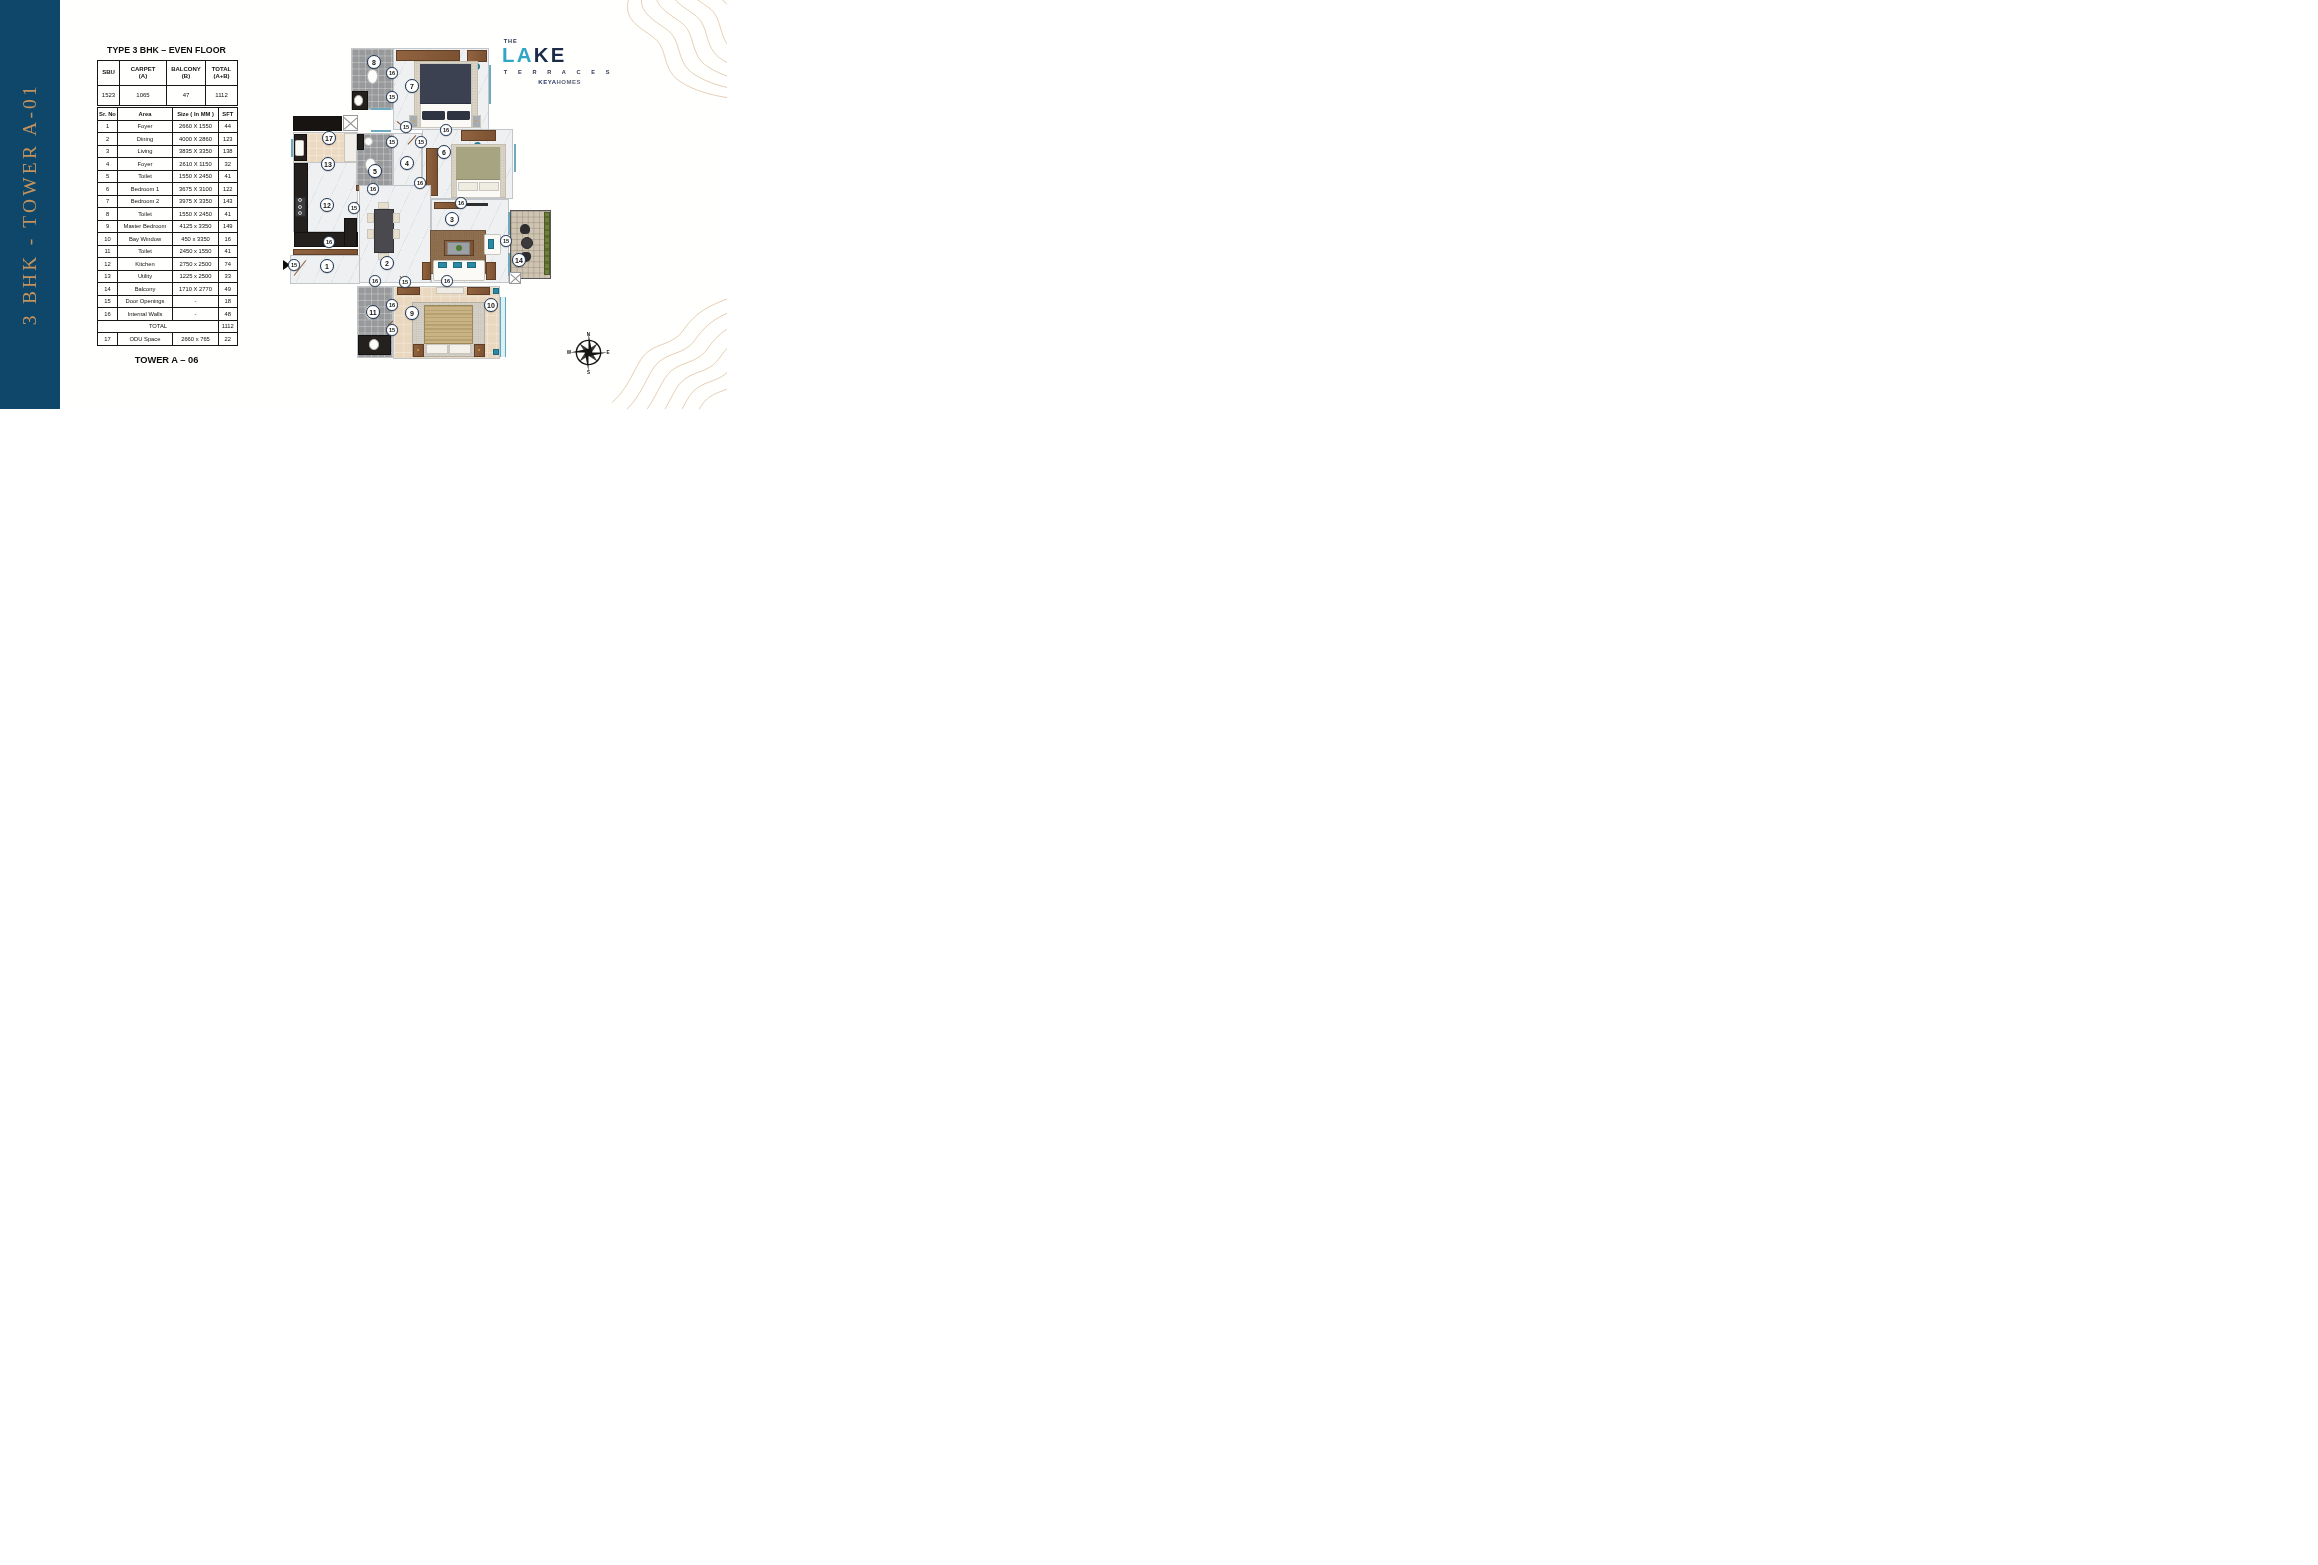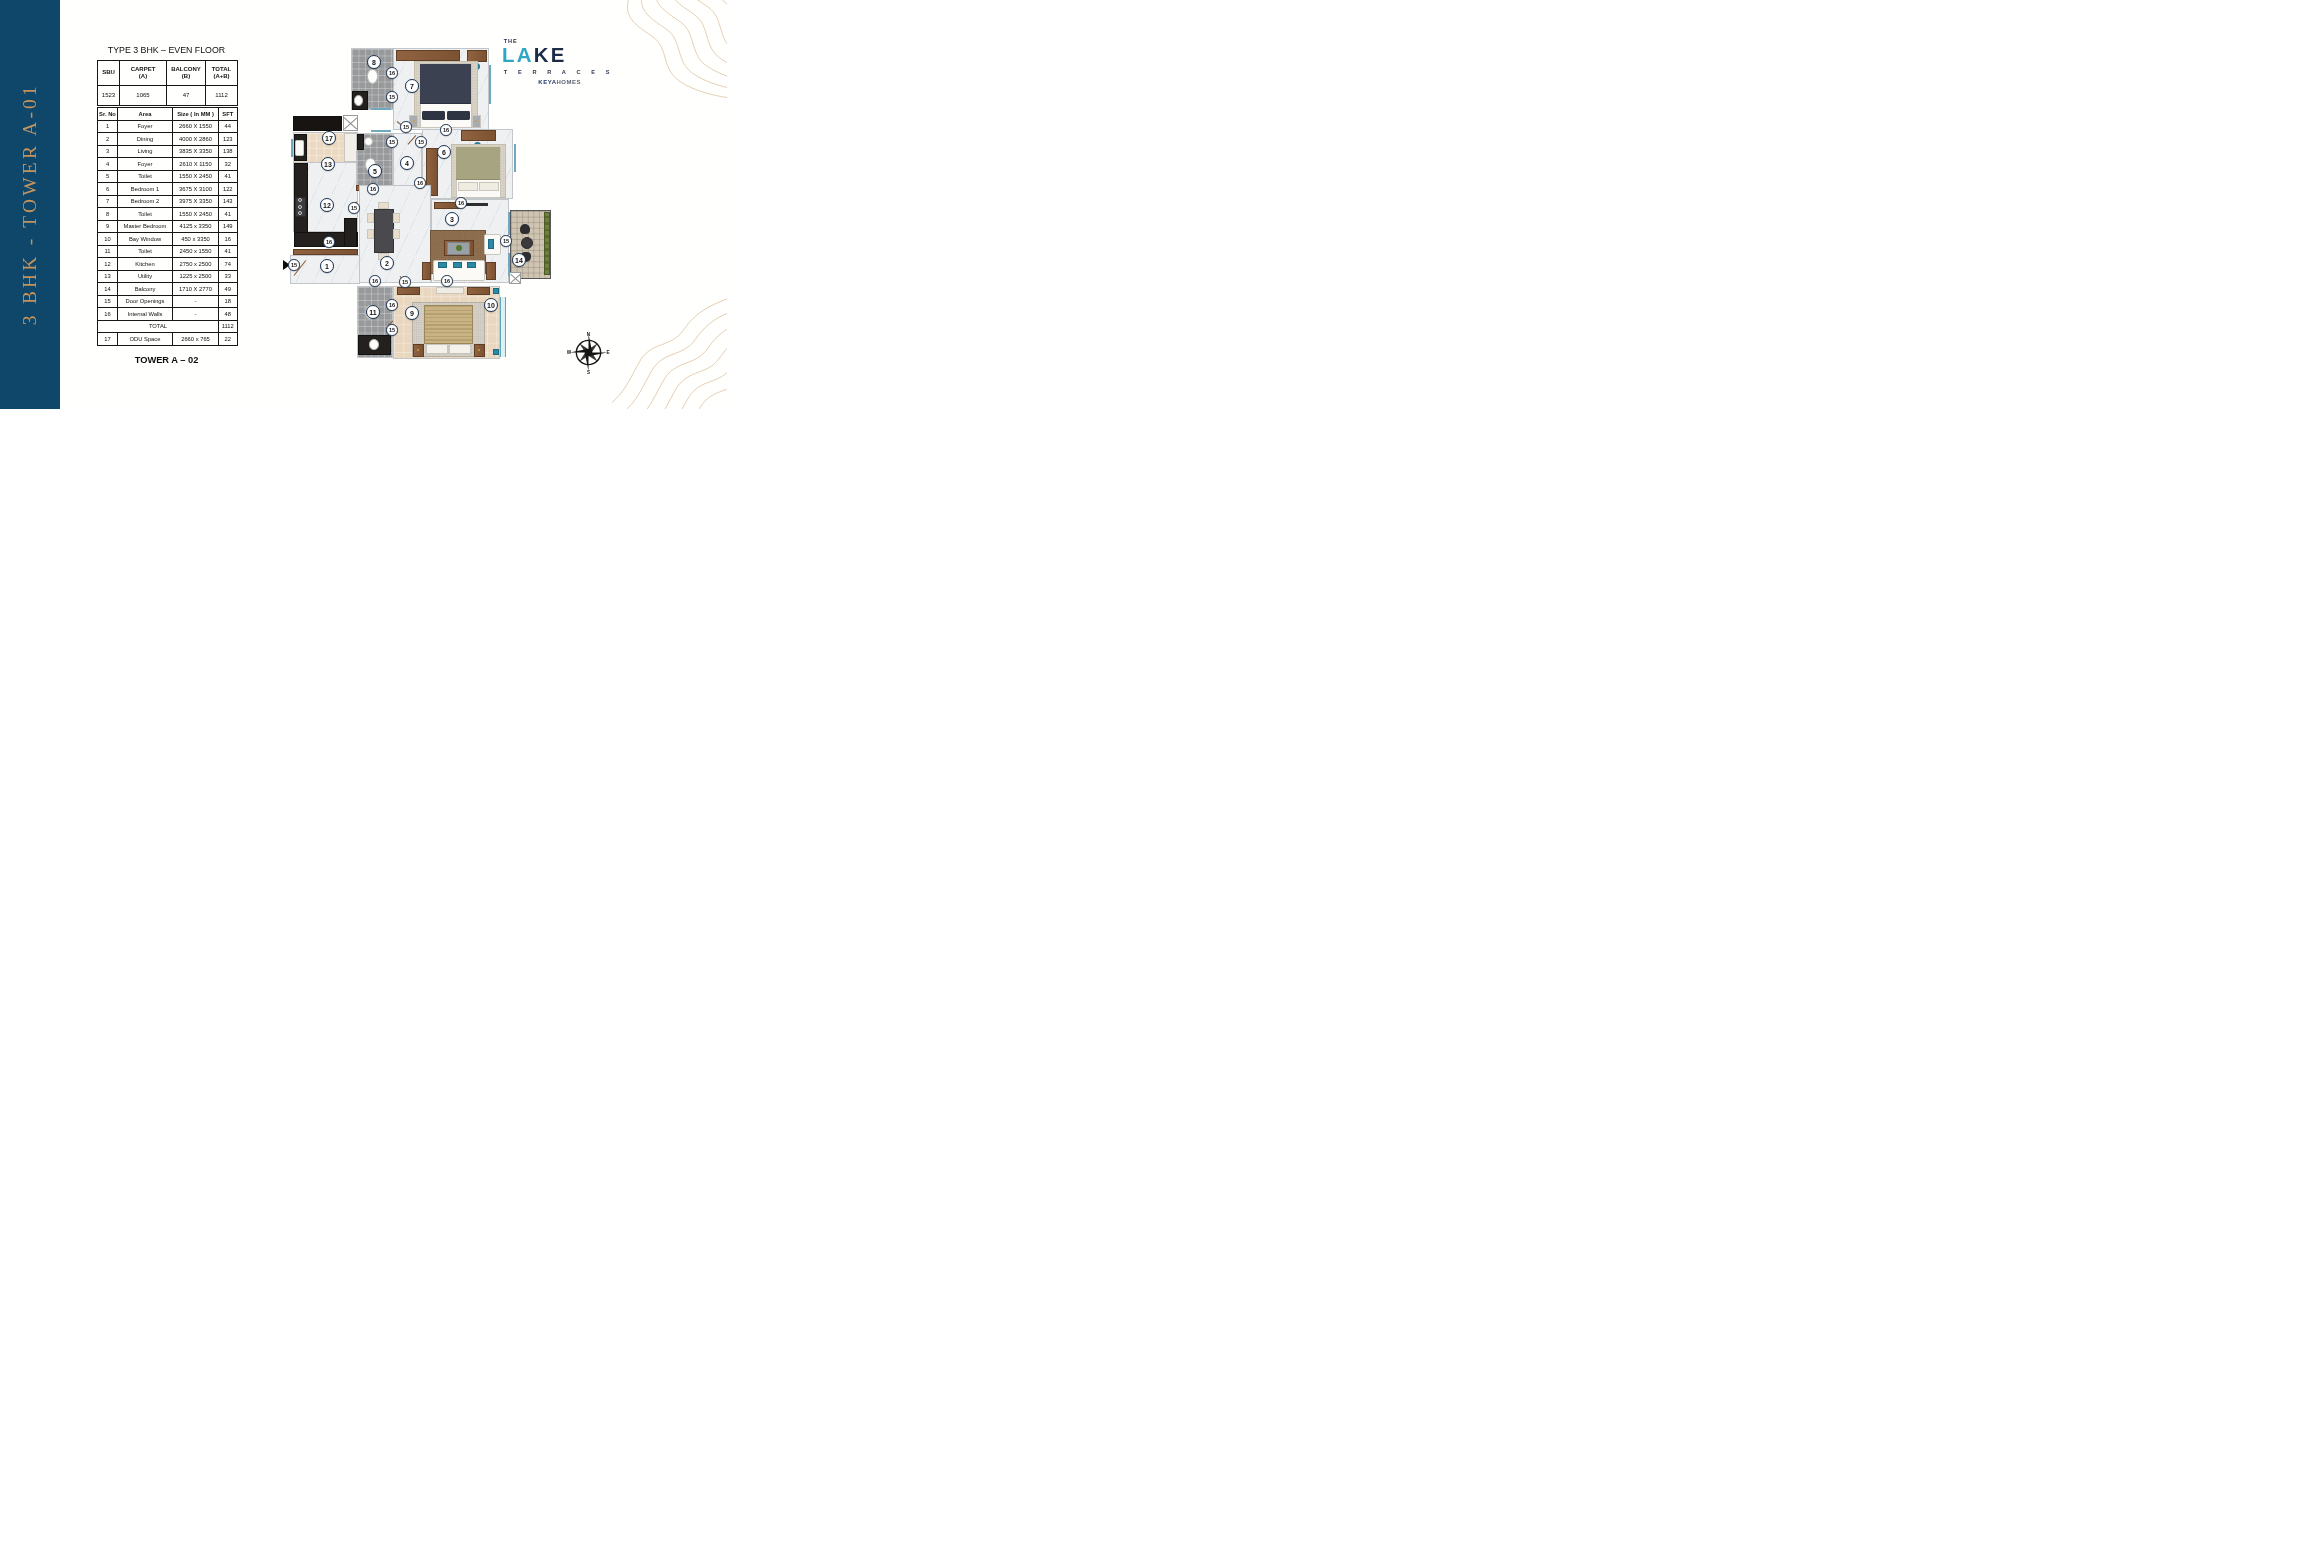--- a/index.html
+++ b/index.html
@@ -5,21 +5,21 @@
   * { margin:0; padding:0; box-sizing:border-box; }
   html,body { width:727px; height:409px; overflow:hidden; }
   body { font-family:"Liberation Sans", sans-serif; background:#ffffff; position:relative; }
   .page { position:relative; width:727px; height:409px; background:#fffffd; }
 
   
   .sidebar { position:absolute; left:0; top:0; width:60px; height:409px; background:#0e4769; display:flex; align-items:center; justify-content:center; }
   .sidebar-text { writing-mode:vertical-rl; transform:rotate(180deg); font-family:"Liberation Serif", serif; font-size:19.5px; letter-spacing:3.2px; color:#c6935d; white-space:nowrap; }
 
   
-  .doc-title { position:absolute; left:97px; top:45px; width:139px; text-align:center; font-size:8.8px; font-weight:normal; color:#0d0d0d; }
+  .doc-title { position:absolute; left:97px; top:45px; width:139px; text-align:center; font-size:8.8px; font-weight:bold; color:#0d0d0d; }
   table { border-collapse:collapse; table-layout:fixed; background:#fffffe; }
   .t1 { position:absolute; left:97px; top:60px; width:139px; }
   .t1 th, .t1 td { border:0.9px solid #161616; text-align:center; vertical-align:middle; font-size:6px; color:#111; }
   .t1 th { height:25px; font-weight:bold; line-height:1.25; }
   .t1 td { height:19.5px; }
   .t2 { position:absolute; left:97px; top:107px; width:139px; }
   .t2 th, .t2 td { border:0.9px solid #161616; text-align:center; vertical-align:middle; font-size:5.8px; color:#111; height:12.5px; padding:0 0.9px; }
   .t2 th { font-weight:bold; }
   .tower-label { position:absolute; left:97px; top:355px; width:139px; text-align:center; font-size:9.3px; font-weight:bold; color:#0d0d0d; }
 
@@ -223,21 +223,21 @@
         </tr>
         <tr>
           <td>17</td>
           <td>ODU Space</td>
           <td>2660 x 765</td>
           <td>22</td>
         </tr>
       </tbody>
   </table>
 
-  <div class="tower-label">TOWER A – 02</div>
+  <div class="tower-label">TOWER A – 06</div>
 
   <div class="logo">
     <div class="logo-the">THE</div>
     <div class="logo-lake"><span class="lake-teal">LA</span><span class="lake-navy">KE</span></div>
     <div class="logo-terraces">T E R R A C E S</div>
     <div class="logo-keyahomes"><span class="keya">KEYA</span><span class="homes">HOMES</span></div>
   </div>
 
   <div id="plan">
 

